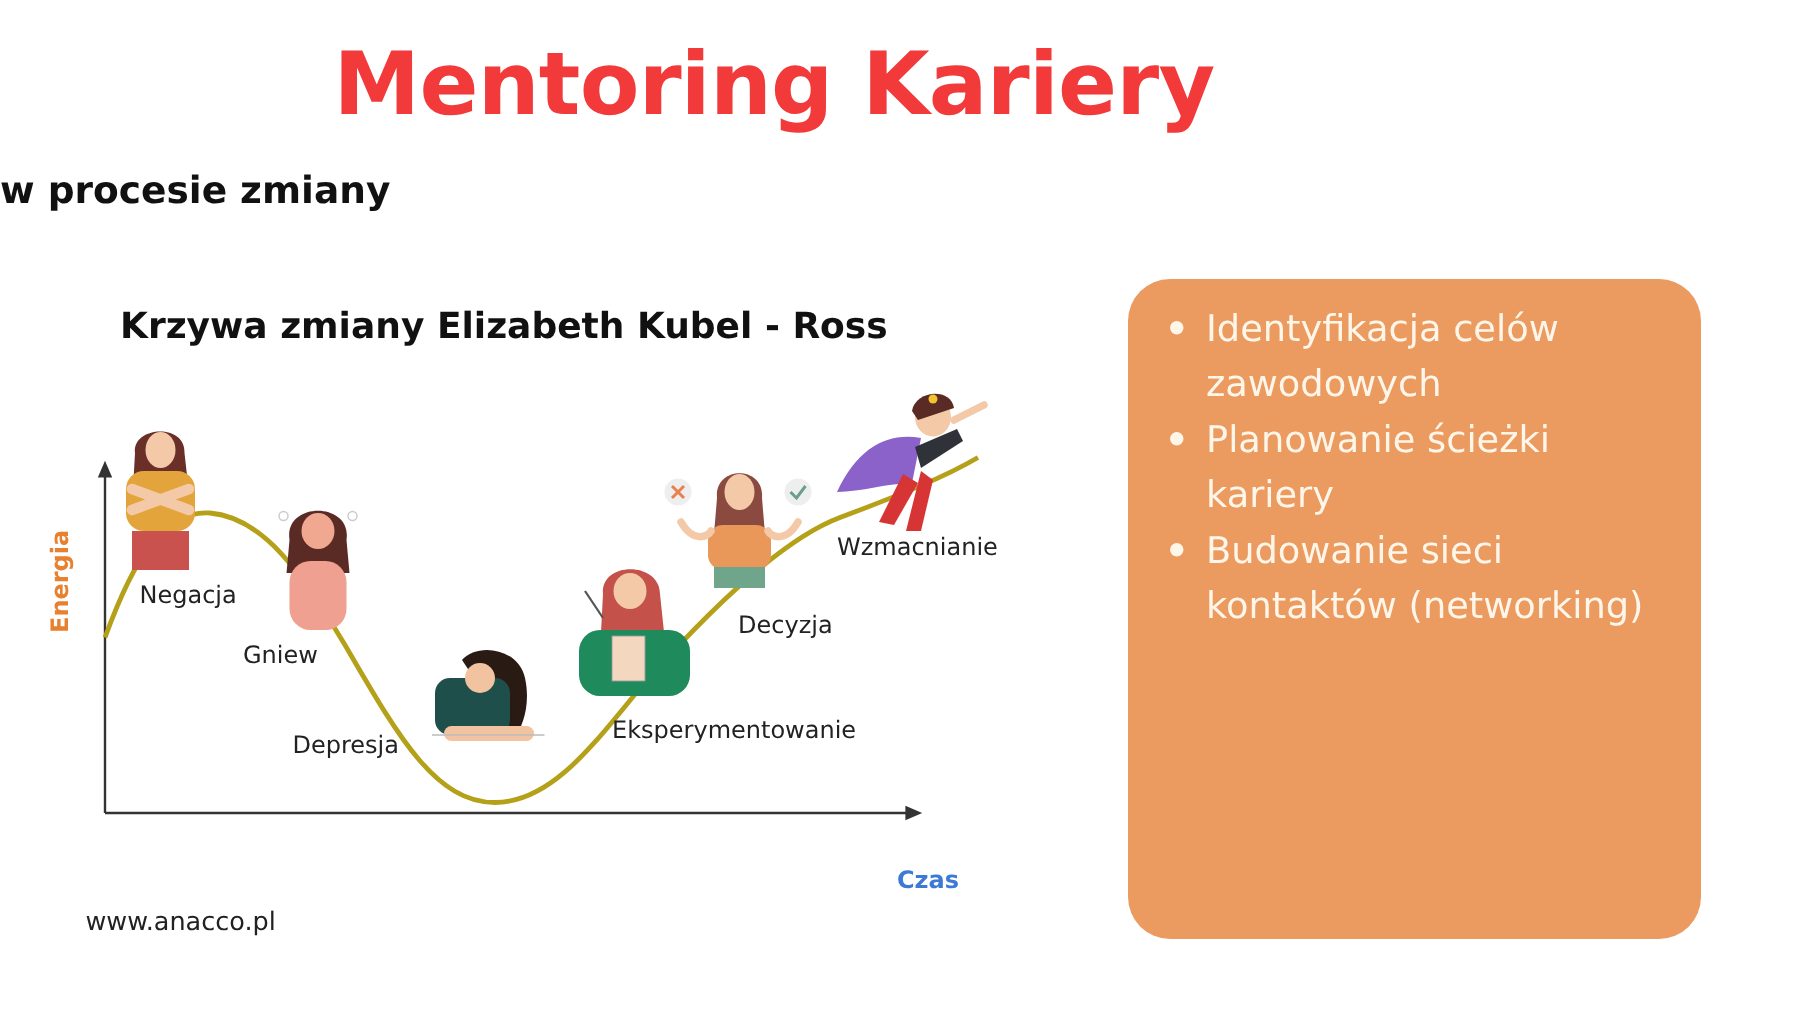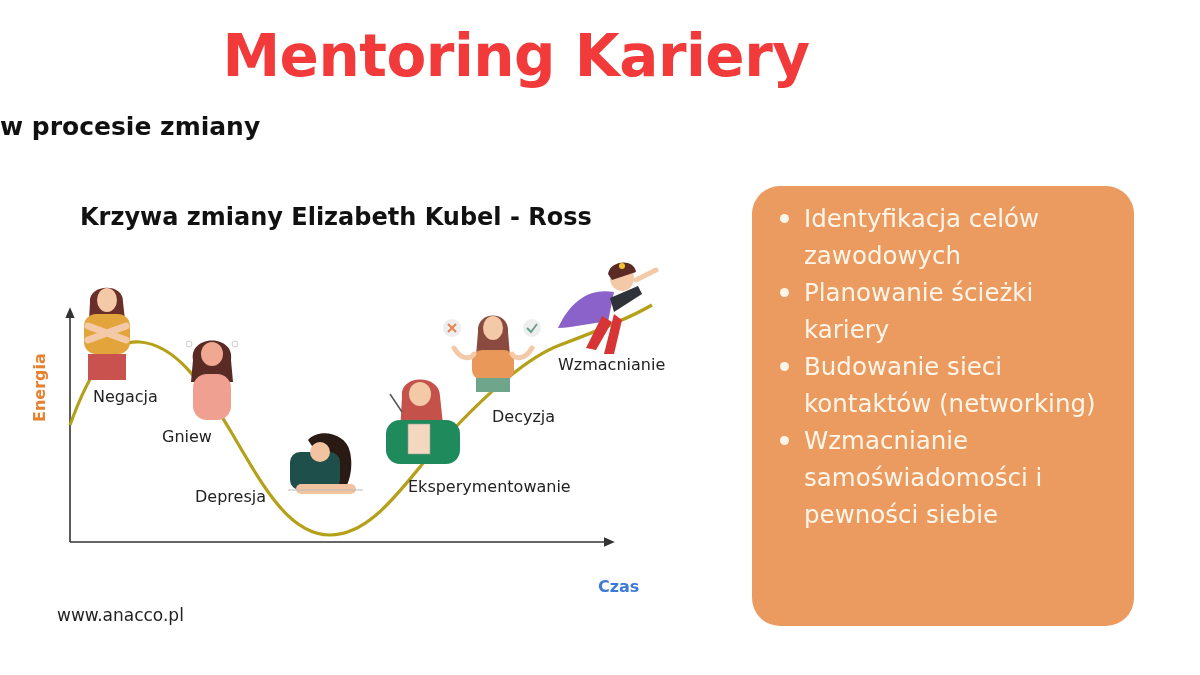--- a/index.html
+++ b/index.html
@@ -110,17 +110,16 @@
 <div class="stage-label" style="left:558px;top:355px">Wzmacnianie</div>
 
 <div class="axis-y-label" style="top:422px">Energia</div>
 <div class="axis-x-label">Czas</div>
 
 <div class="panel">
   <ul>
     <li><span class="bullet"></span><span>Identyfikacja celów zawodowych</span></li>
     <li><span class="bullet"></span><span>Planowanie ścieżki kariery</span></li>
     <li><span class="bullet"></span><span>Budowanie sieci kontaktów (networking)</span></li>
-    <li><span class="bullet"></span><span>Wzmacnianie samoświadomości i pewności siebie</span></li>
   </ul>
 </div>
 
 <div class="footer">www.anacco.pl</div>
 
 </body></html>

